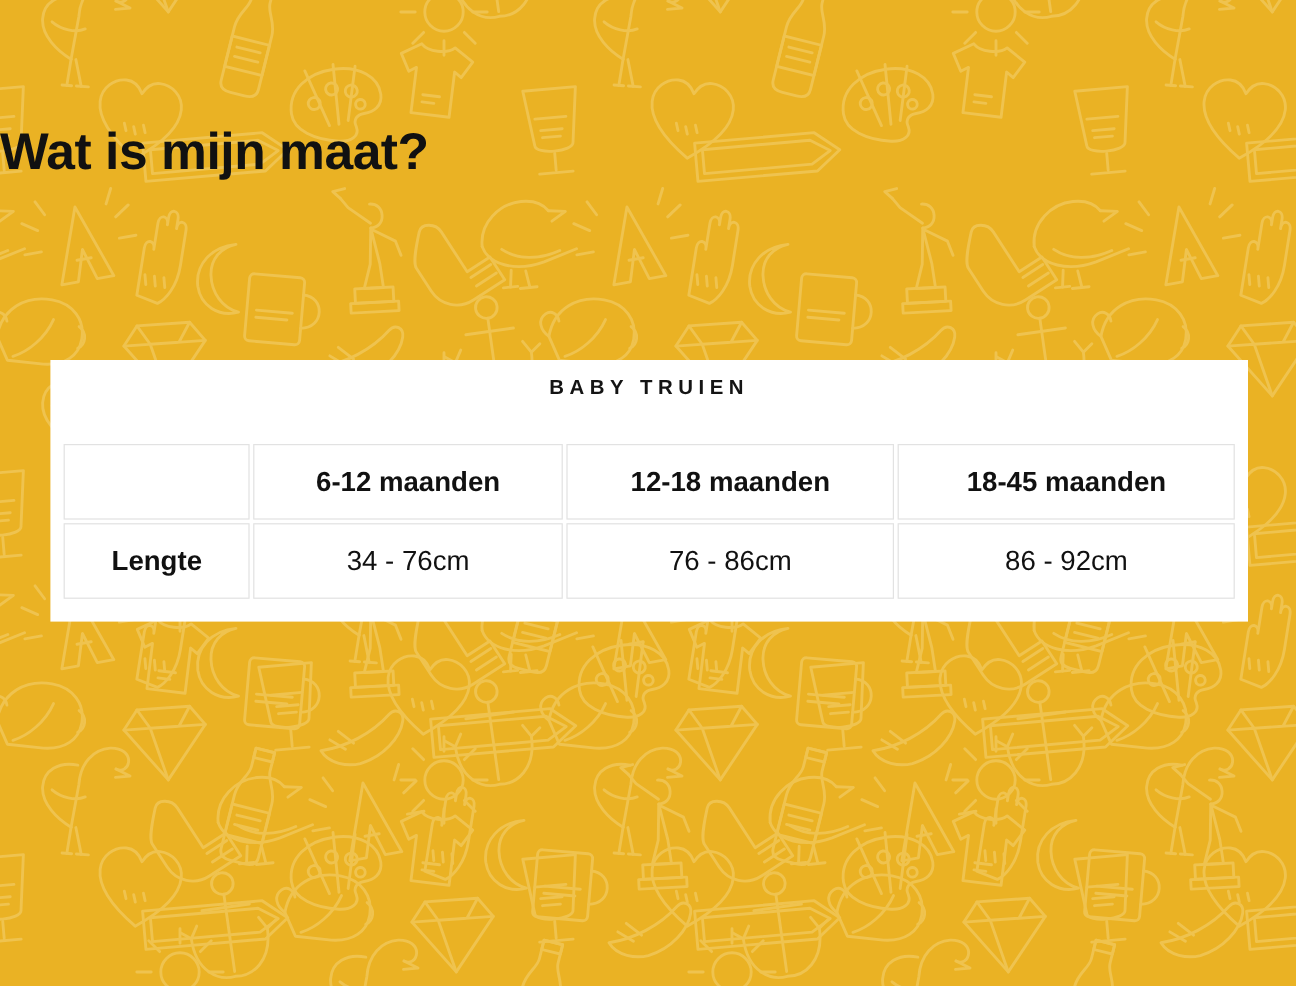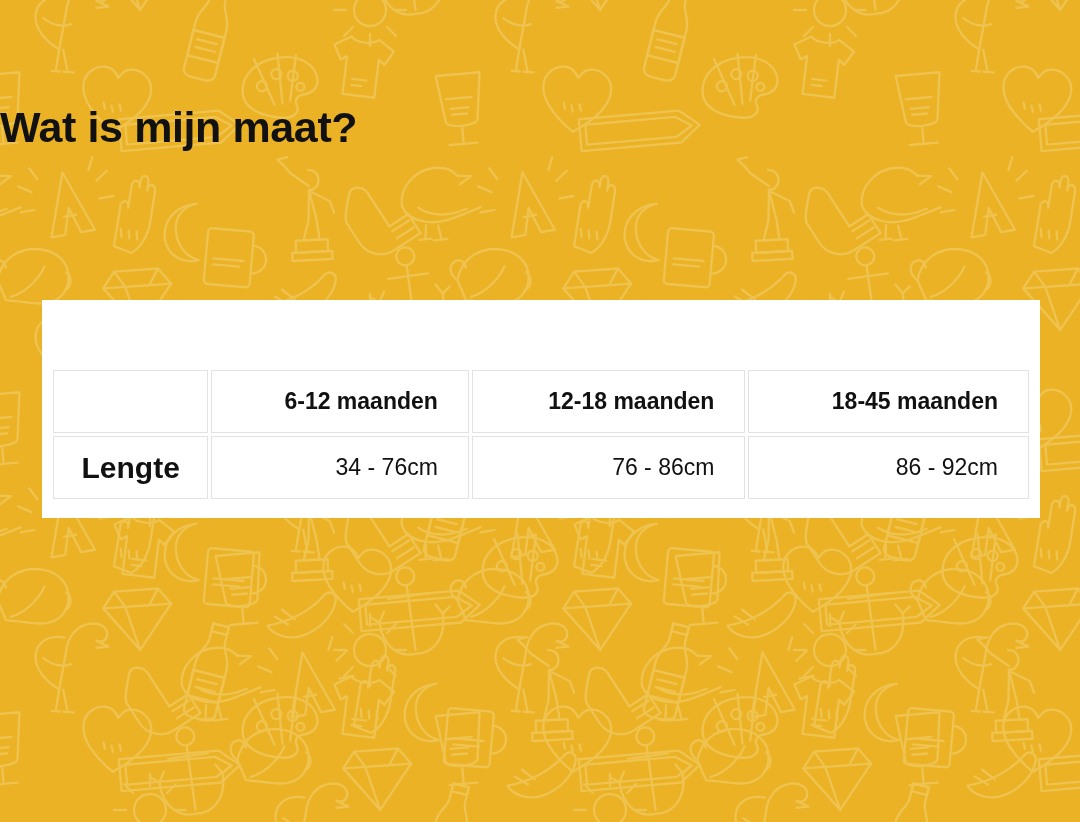--- a/index.html
+++ b/index.html
@@ -78,38 +78,38 @@
   #size-table td,
   #size-table th {
     border: 1px solid #e2e2e2;
     background: #ffffff;
     height: 63px;
     padding: 0 30px;
     vertical-align: middle;
     color: #111111;
     font-size: 23px;
     font-weight: 400;
-    text-align: right;
+    text-align: center;
     white-space: nowrap;
     overflow: hidden;
   }
   #size-table .col-label { width: 155px; padding: 0; }
   #size-table .col-a { width: 257px; }
   #size-table .col-b { width: 273px; }
   #size-table .col-c { width: 280px; }
 
   #size-table thead th {
     font-weight: 700;
     font-size: 23px;
   }
   #size-table thead th.blank-header { }
 
   #size-table tbody th.row-label {
     font-weight: 700;
-    font-size: 30px;
+    font-size: 23px;
     text-align: center;
     padding: 0 6px;
   }
 </style>
 </head>
 <body>
 
 <svg id="bg-pattern" viewBox="0 0 1080 822" xmlns="http://www.w3.org/2000/svg" aria-hidden="true">
   <defs>
     <g id="p-anchor">
@@ -255,20 +255,21 @@
     <use href="#tile" x="580" y="330"></use>
     <use href="#tile" x="120" y="650"></use>
     <use href="#tile" x="580" y="650"></use>
   </g>
 </svg>
 
 <h1 id="page-title">Wat is mijn maat?</h1>
 
 <section id="size-card">
 
+  <div id="card-heading">BABY TRUIEN</div>
 
   <table id="size-table">
     <colgroup>
       <col class="col-label">
       <col class="col-a">
       <col class="col-b">
       <col class="col-c">
     </colgroup>
     <thead>
       <tr>

